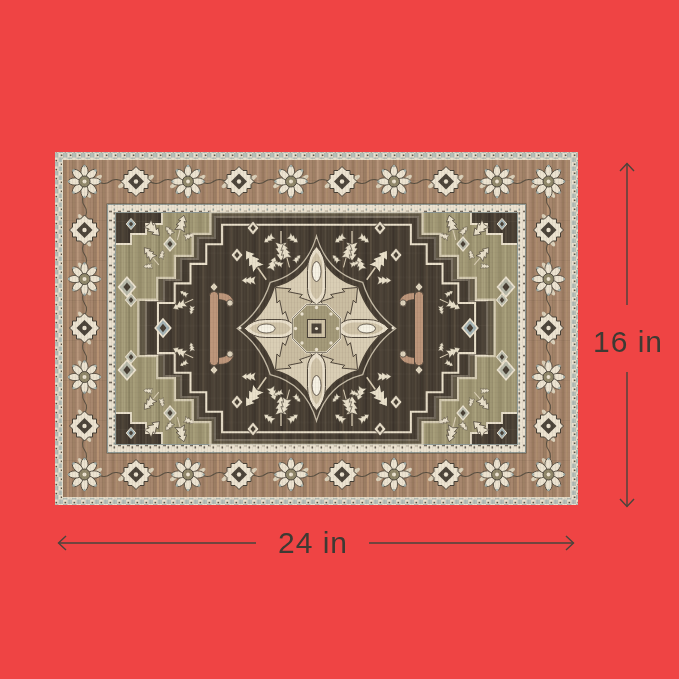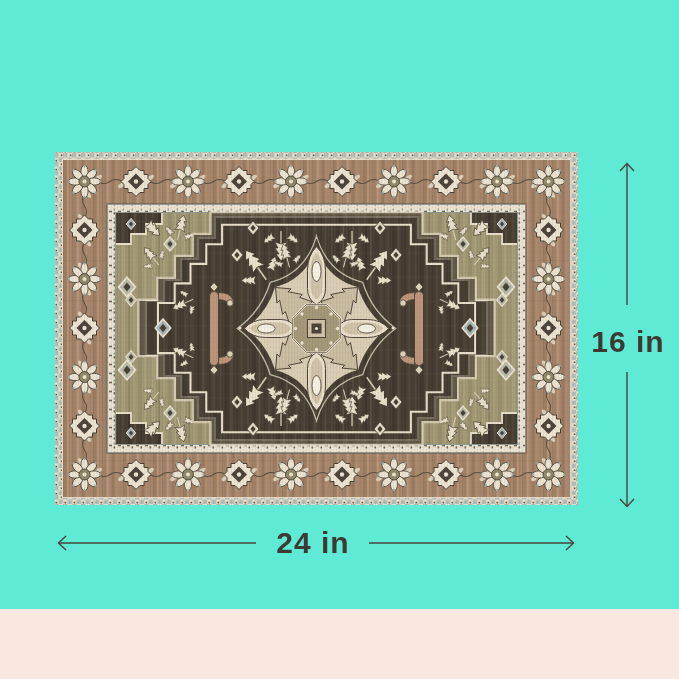--- a/index.html
+++ b/index.html
@@ -1,17 +1,17 @@
 <!DOCTYPE html>
 <html><head>
 <meta charset="utf-8">
 <style>
   html,body{margin:0;padding:0;}
   body{background:#f9e8df;font-family:"Liberation Sans",sans-serif;}
-  .stage{position:relative;width:679px;height:609px;background:#5eead4;overflow:hidden;font-weight:bold;}
+  .stage{position:relative;width:679px;height:679px;background:#ef4444;overflow:hidden;}
   .stage svg{display:block;}
   .dim-label{font-family:"Liberation Sans",sans-serif;font-size:30px;letter-spacing:1px;fill:#3e3a33;}
 </style>
 </head>
 <body>
 
 <div class="stage">
 <svg width="679" height="679" viewBox="0 0 679 679">
   <defs>
     <pattern id="chk" patternUnits="userSpaceOnUse" width="9" height="9">

